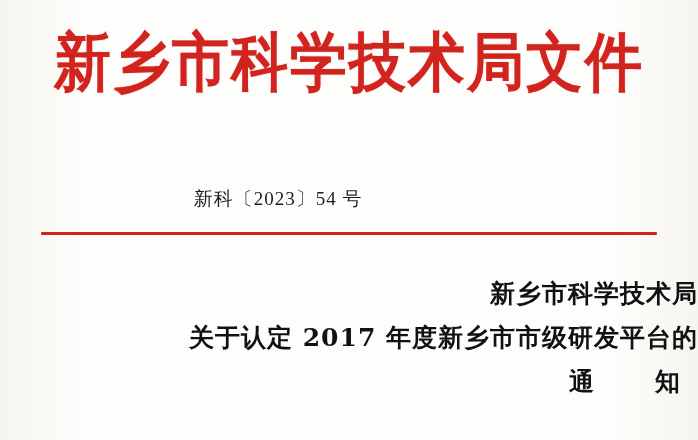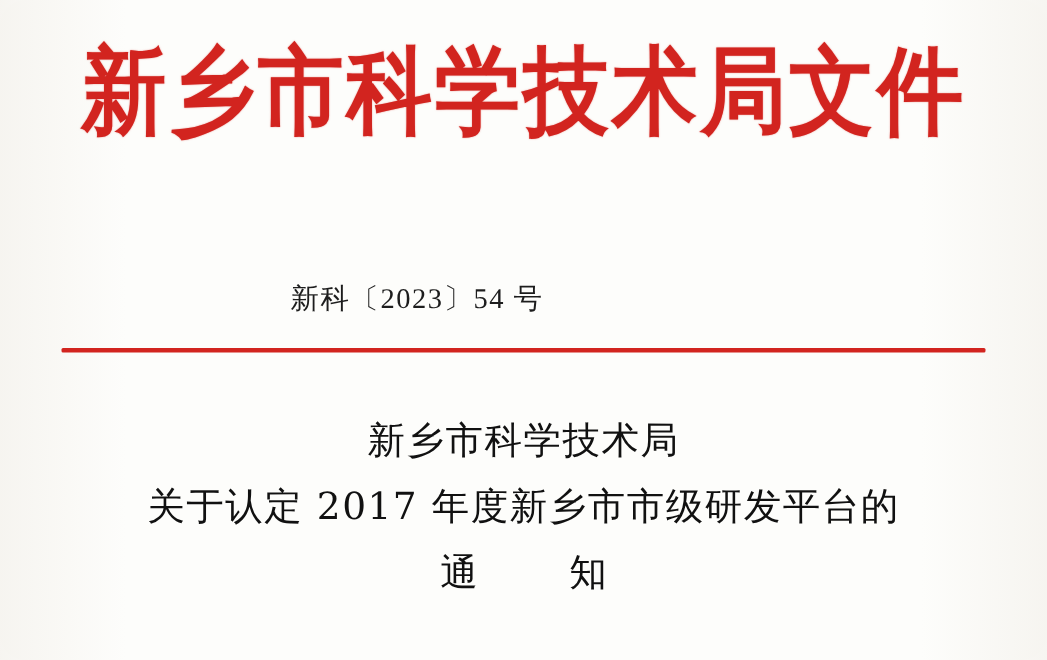--- a/index.html
+++ b/index.html
@@ -79,26 +79,27 @@
 
   .title-block {
     position: absolute;
     top: 272px;
     left: 0;
     width: 698px;
     text-align: center;
   }
   .title-line {
     font-family: "DejaVu Serif", "Liberation Serif", serif;
-    font-weight: normal;
+    font-weight: bold;
     font-size: 25px;
     line-height: 44px;
     letter-spacing: 1px;
     color: #111111;
     white-space: nowrap;
+    text-align: right;
   }
   .title-line.last {
     letter-spacing: 18px;
     padding-left: 18px;
   }
 </style>
 </head>
 <body>
 
 <div class="page">

